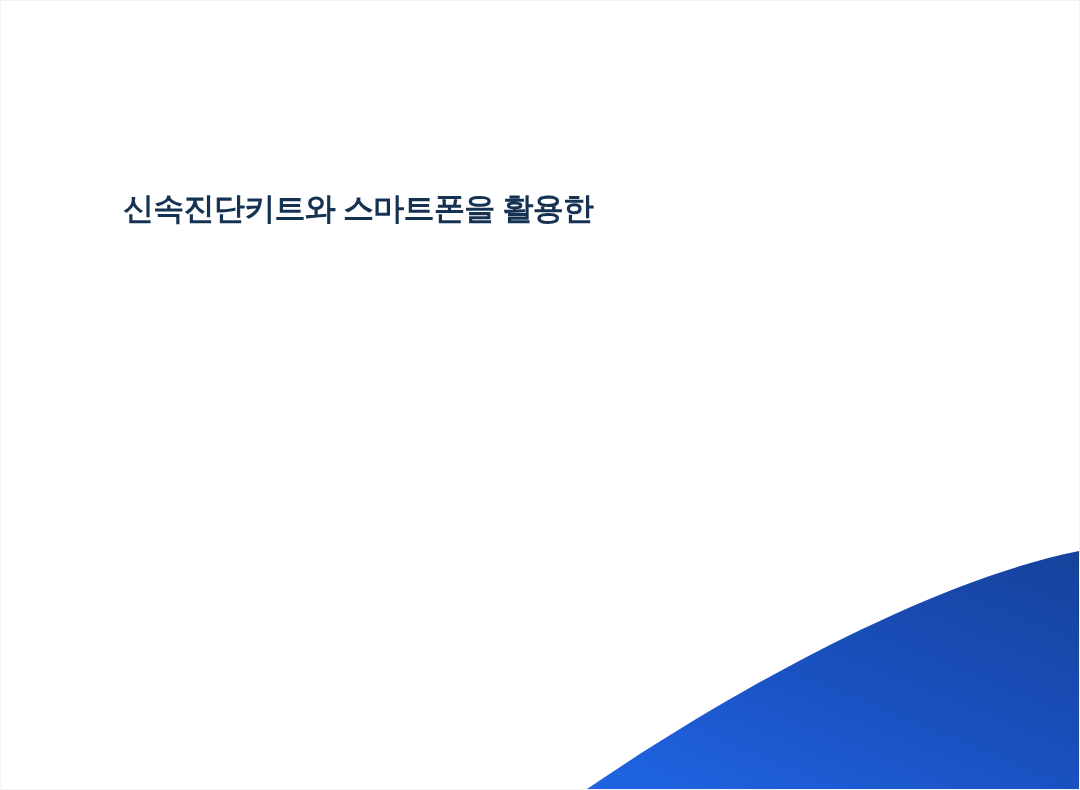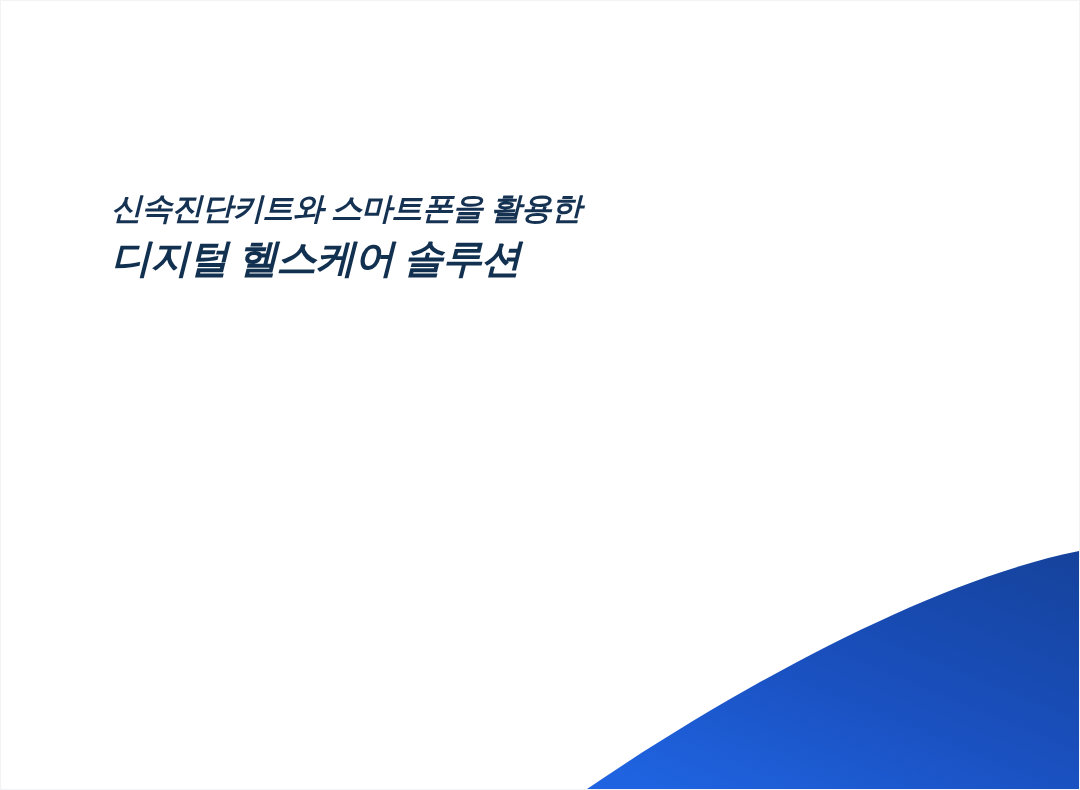--- a/index.html
+++ b/index.html
@@ -35,24 +35,23 @@
   }
   .wave-layer svg {
     display: block;
     width: 100%;
     height: 100%;
   }
 
   
   .headings {
     position: absolute;
-    left: 110px;
+    left: 122px;
     top: 189px;
     width: 700px;
-    font-style: italic;
   }
   .head-line-1 {
     margin: 0;
     font-size: 31px;
     line-height: 1.22;
     font-weight: 700;
     letter-spacing: -0.7px;
     color: #153252;
     white-space: nowrap;
   }
@@ -93,21 +92,20 @@
   .ring-outer { stroke: #9cc2fb; }
   .ring { fill: none; stroke-linecap: round; }
 </style>
 </head>
 <body>
 
 <div id="slide">
 
   <div class="headings">
     <p class="head-line-1">신속진단키트와 스마트폰을 활용한</p>
-    <p class="head-line-2">디지털 헬스케어 솔루션</p>
   </div>
 
 
   <div class="wave-layer">
     <svg viewBox="0 0 520 250" preserveAspectRatio="none" xmlns="http://www.w3.org/2000/svg">
       <defs>
         <linearGradient id="gradDark" x1="1" y1="0" x2="0.15" y2="1">
           <stop offset="0%" stop-color="#15429b"></stop>
           <stop offset="55%" stop-color="#1a50bf"></stop>
           <stop offset="100%" stop-color="#1f63e0"></stop>

